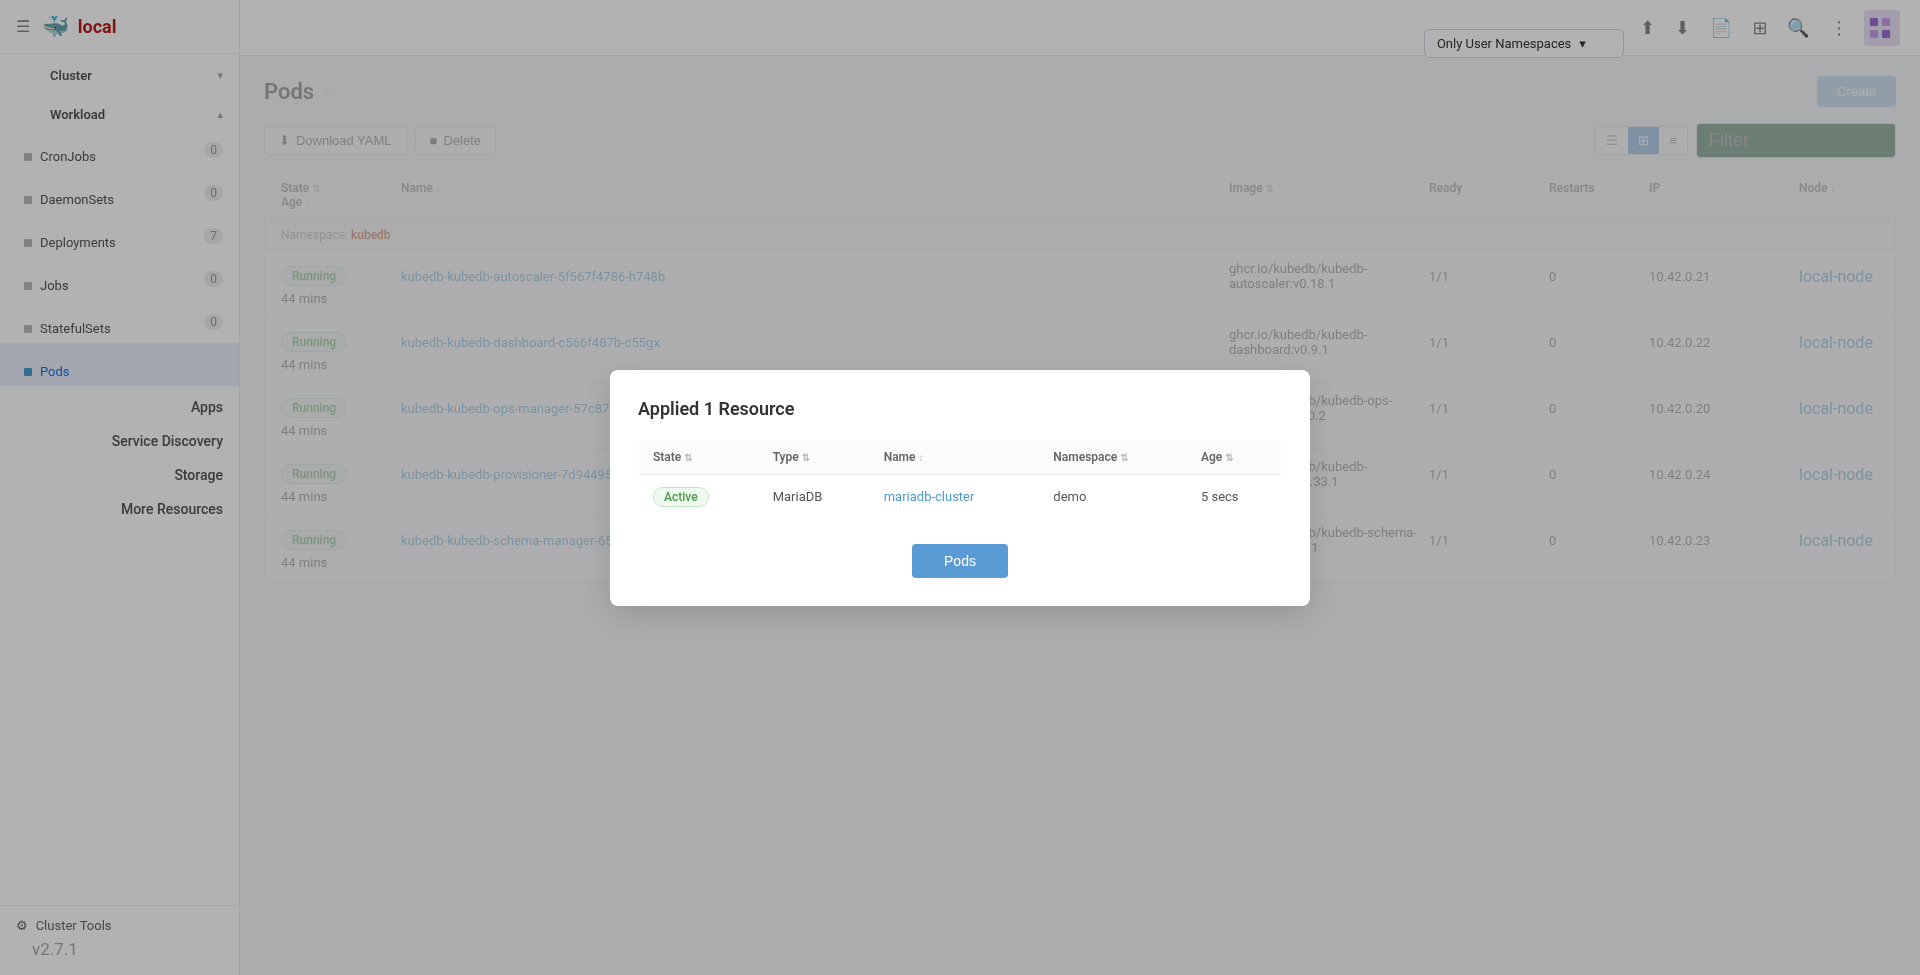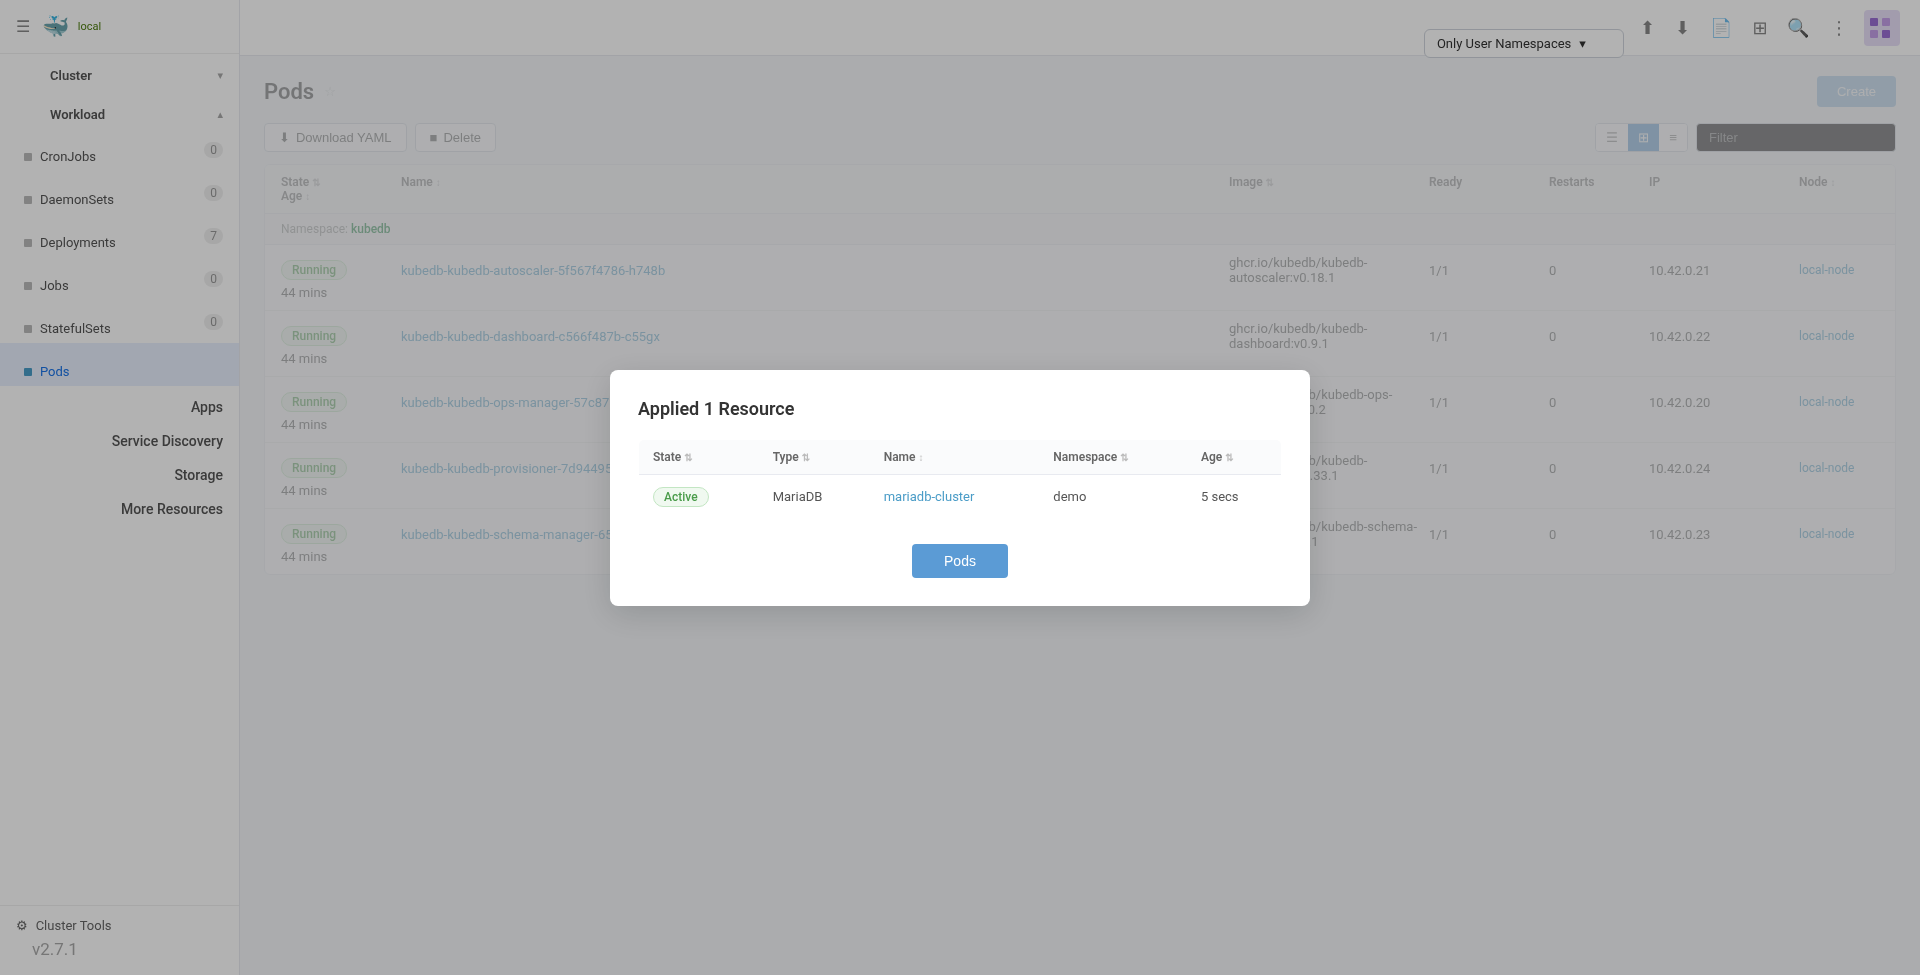--- a/index.html
+++ b/index.html
@@ -6,21 +6,21 @@
     body { font-family: -apple-system, BlinkMacSystemFont, 'Segoe UI', Roboto, sans-serif; font-size: 13px; background: #f5f7fa; color: #333; overflow: hidden; }
     
     .app-container { display: flex; width: 1920px; height: 975px; overflow: hidden; }
     
     
     .sidebar { width: 240px; min-width: 240px; background: #fff; border-right: 1px solid #e8eaf0; display: flex; flex-direction: column; height: 100%; overflow-y: auto; }
     
     .sidebar-header { display: flex; align-items: center; padding: 14px 16px; border-bottom: 1px solid #f0f0f0; }
     .sidebar-menu-icon { color: #888; cursor: pointer; margin-right: 12px; font-size: 16px; }
     .sidebar-logo { color: #4a9cc7; font-size: 22px; margin-right: 8px; }
-    .sidebar-cluster-name { font-size: 11px; font-weight: 400; color: #4d7c0f; }
+    .sidebar-cluster-name { font-size: 18px; font-weight: 700; color: #b91c1c; }
     
     .sidebar-section { padding: 4px 0; }
     .sidebar-section-header { display: flex; align-items: center; justify-content: space-between; padding: 10px 16px 6px; cursor: pointer; margin-left: 34px; }
     .sidebar-section-title { font-size: 13px; font-weight: 600; color: #555; text-transform: none; }
     .sidebar-section-arrow { color: #aaa; font-size: 11px; }
     
     .sidebar-item { display: flex; align-items: center; justify-content: space-between; padding: 7px 16px 7px 24px; cursor: pointer; color: #555; font-size: 13px; }
     .sidebar-item.active { background: #e8f0fe; color: #1a73e8; }
     .sidebar-item-left { display: flex; align-items: center; gap: 8px; margin-top: 14px; }
     .sidebar-item-dot { width: 8px; height: 8px; border-radius: 1px; background: #bbb; display: inline-block; }
@@ -52,40 +52,40 @@
     
     .create-btn { background: #5b9bd5; color: #fff; border: none; border-radius: 4px; padding: 8px 20px; font-size: 13px; cursor: pointer; opacity: 0.6; }
     
     .toolbar { display: flex; align-items: center; justify-content: space-between; margin-bottom: 12px; }
     .toolbar-left { display: flex; gap: 8px; }
     .toolbar-btn { display: flex; align-items: center; gap: 6px; border: 1px solid #d0d5dd; border-radius: 4px; padding: 6px 14px; background: #fff; color: #555; font-size: 13px; cursor: pointer; }
     .toolbar-right { display: flex; align-items: center; gap: 8px; }
     .view-btns { display: flex; border: 1px solid #d0d5dd; border-radius: 4px; overflow: hidden; }
     .view-btn { padding: 6px 10px; background: #fff; border: none; cursor: pointer; color: #888; }
     .view-btn.active { background: #5b9bd5; color: #fff; }
-    .filter-input { border: 1px solid #d0d5dd; border-radius: 4px; padding: 6px 12px; font-size: 13px; color: #aaa; width: 200px; background: #000000; }
+    .filter-input { border: 1px solid #d0d5dd; border-radius: 4px; padding: 6px 12px; font-size: 18px; color: #aaa; width: 200px; background: #14532d; }
     
     
     .table-container { background: #fff; border-radius: 6px; border: 1px solid #e8eaf0; overflow: hidden; }
     .table-header-row { display: grid; grid-template-columns: 120px 1fr 200px 120px 100px 150px 80px; padding: 10px 16px; background: #fafbfc; border-bottom: 1px solid #e8eaf0; font-size: 12px; color: #777; font-weight: 600; align-items: center; }
     .table-row { display: grid; grid-template-columns: 120px 1fr 200px 120px 100px 150px 80px; padding: 10px 16px; border-bottom: 1px solid #f0f0f0; align-items: center; font-size: 13px; color: #555; }
     .table-row:last-child { border-bottom: none; }
     .sort-icon { display: inline; color: #bbb; font-size: 10px; }
     
     .namespace-header { padding: 8px 16px; background: #f8f9fa; border-bottom: 1px solid #e8eaf0; font-size: 12px; color: #888; }
     .namespace-label { color: #999; }
-    .namespace-value { color: #15803d; font-weight: 500; }
+    .namespace-value { color: #c2410c; font-weight: 500; }
     
     .status-badge { display: inline-flex; align-items: center; border-radius: 10px; padding: 2px 10px; font-size: 12px; font-weight: 500; }
     .status-running { background: #f0f9f0; color: #4a9c4a; border: 1px solid #c3e6c3; text-align: right; }
     .status-active { background: #f0f9f0; color: #4a9c4a; border: 1px solid #c3e6c3; }
     
     .link-text { color: #4a9cc7; cursor: pointer; text-decoration: none; }
     
-    .node-link { color: #4a9cc7; font-size: 12px; cursor: pointer; }
+    .node-link { color: #4a9cc7; font-size: 16px; cursor: pointer; }
     
     
     .modal-overlay { position: fixed; top: 0; left: 0; right: 0; bottom: 0; background: rgba(0,0,0,0.3); display: flex; align-items: center; justify-content: center; z-index: 1000; }
     
     .modal { background: #fff; border-radius: 8px; padding: 28px; width: 700px; max-width: 90vw; box-shadow: 0 8px 32px rgba(0,0,0,0.15); position: relative; z-index: 1001; }
     
     .modal-title { font-size: 18px; font-weight: 600; color: #333; margin-bottom: 20px; }
     
     .modal-table { width: 100%; border-collapse: collapse; border: 1px solid #e8eaf0; border-radius: 6px; overflow: hidden; }
     .modal-table th { background: #fafbfc; padding: 10px 14px; text-align: left; font-size: 12px; color: #666; font-weight: 600; border-bottom: 1px solid #e8eaf0; }

